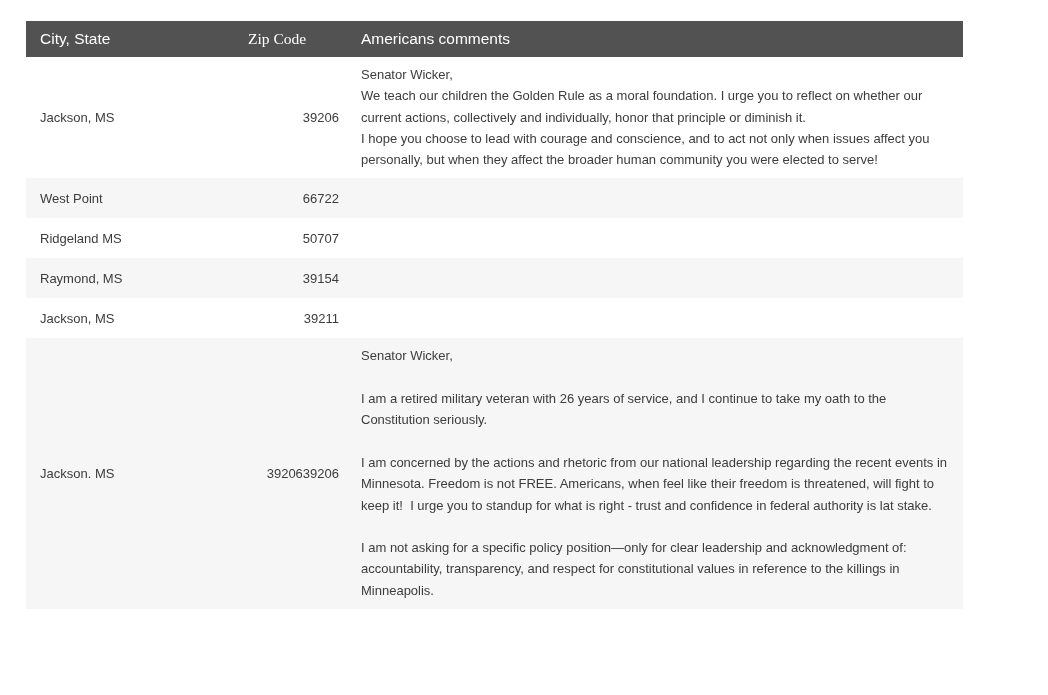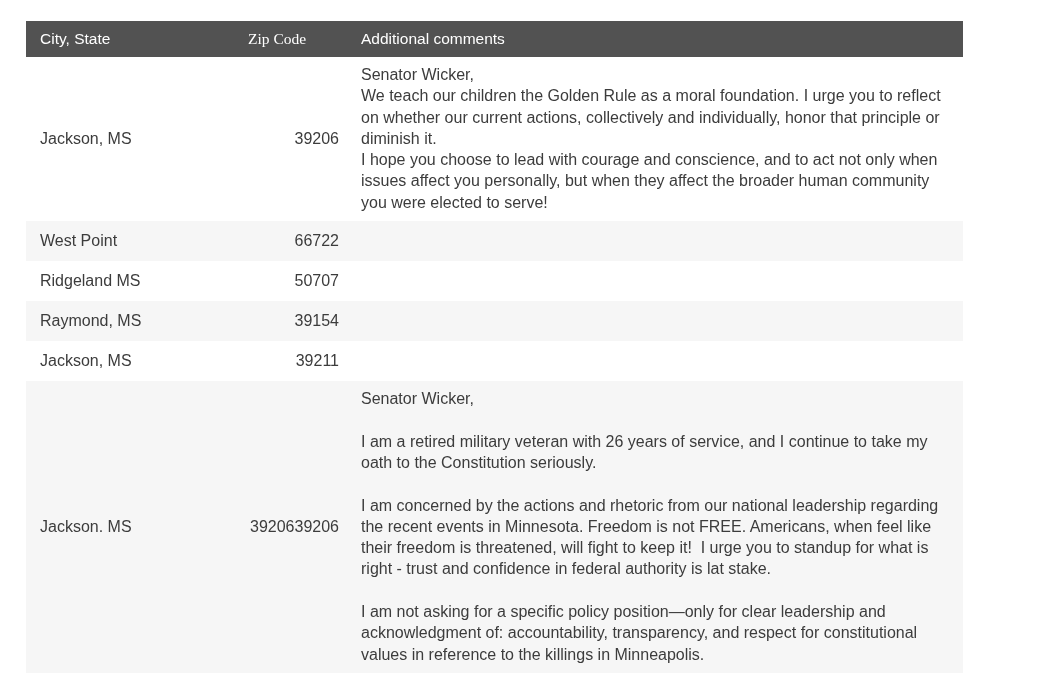--- a/index.html
+++ b/index.html
@@ -58,21 +58,21 @@
   }
   thead th.th-city  { padding-left: 14px; }
   thead th.th-zip   { padding-left: 0px; font-family: Liberation Serif, serif; }
   thead th.th-extra { padding-left: 8px; }
 
   tbody tr.row-odd  { background: #ffffff; }
   tbody tr.row-even { background: #f6f6f6; }
 
   tbody td {
     color: #3c3c3c;
-    font-size: 16px;
+    font-size: 13px;
     line-height: 21.3px;
     font-weight: 400;
     vertical-align: middle;
     padding: 0;
     border: 0;
   }
 
   td.cell-city {
     padding-left: 14px;
     padding-right: 6px;
@@ -120,21 +120,21 @@
     <table class="data-table">
       <colgroup>
         <col class="col-city">
         <col class="col-zip">
         <col class="col-extra">
       </colgroup>
       <thead>
         <tr class="header-row">
           <th class="th-city">City, State</th>
           <th class="th-zip">Zip Code</th>
-          <th class="th-extra">Additional comments</th>
+          <th class="th-extra">Americans comments</th>
         </tr>
       </thead>
       <tbody>
           <tr class="row-odd tall-row">
             <td class="cell-city">Jackson, MS</td>
             <td class="cell-zip">39206</td>
             <td class="cell-comment">Senator Wicker,
 We teach our children the Golden Rule as a moral foundation. I urge you to reflect on whether our current actions, collectively and individually, honor that principle or diminish it.
 I hope you choose to lead with courage and conscience, and to act not only when issues affect you personally, but when they affect the broader human community you were elected to serve!</td>
           </tr>

